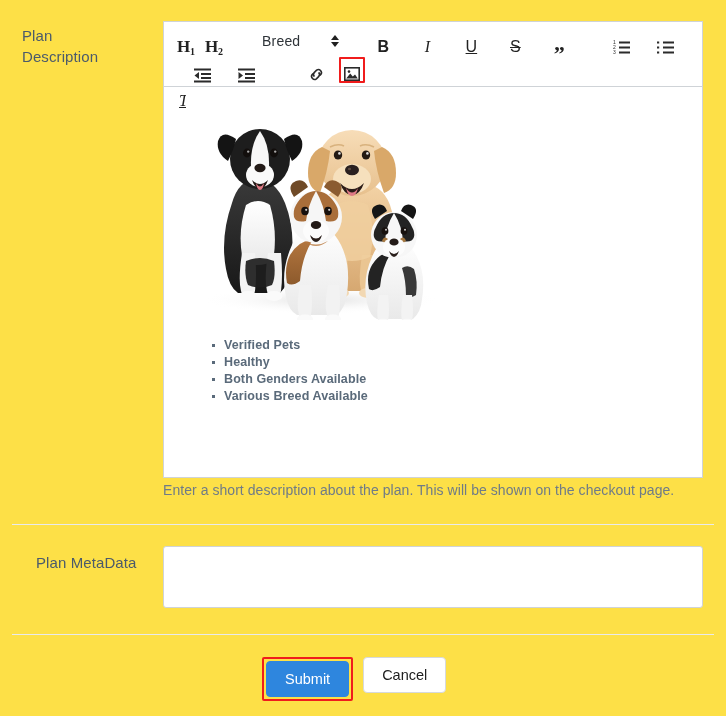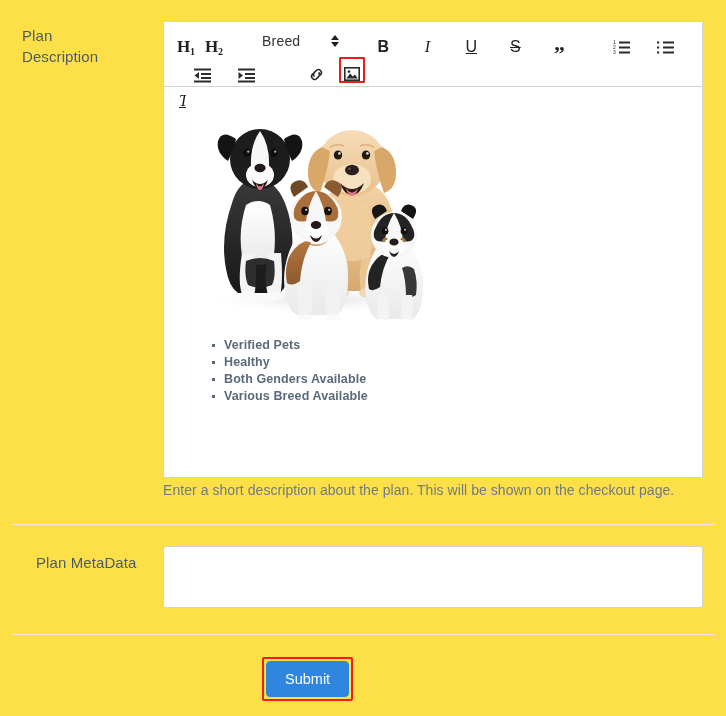--- a/index.html
+++ b/index.html
@@ -584,15 +584,16 @@
     <div class="row-label" style="left:36px; top:552px; width:140px;">Plan MetaData</div>
     <textarea class="meta-input" placeholder="" style=""></textarea>
   </div>
 
   <div class="divider" style="top:634px;"></div>
 
   <div class="btn-bar">
     <span class="btn-outline-highlight">
       <button class="btn btn-primary">Submit</button>
     </span>
+    <button class="btn btn-secondary">Cancel</button>
   </div>
 
 </div>
 
 </body></html>

